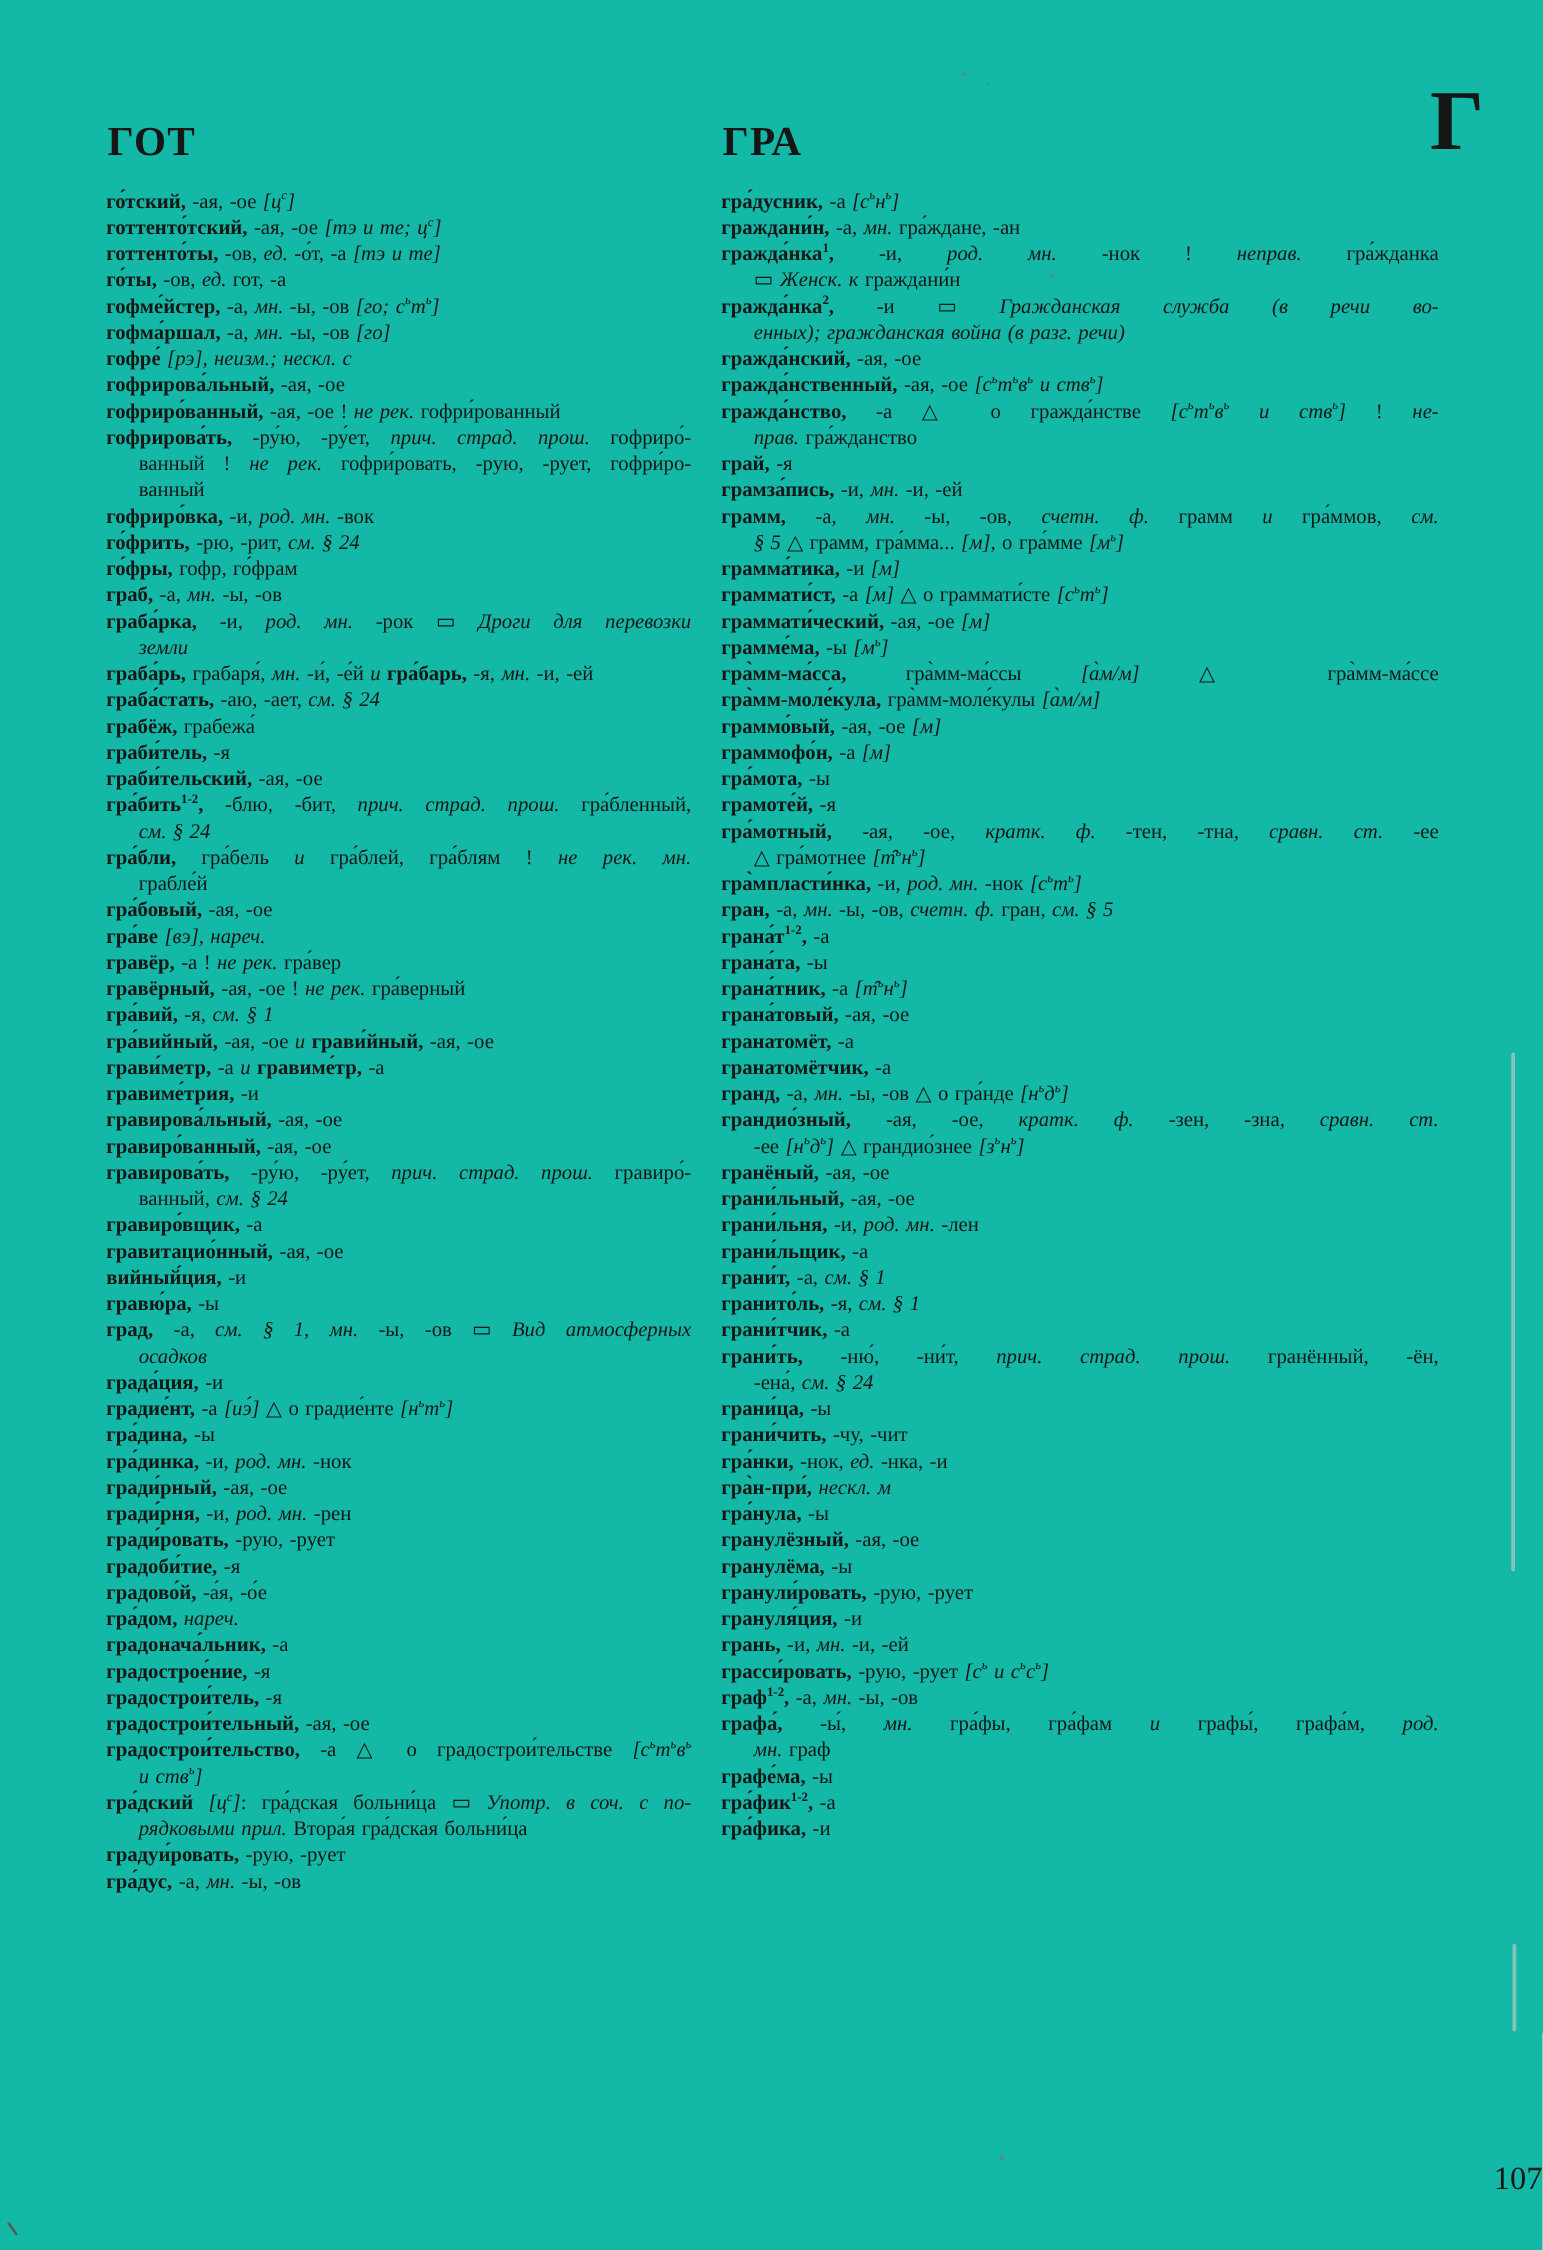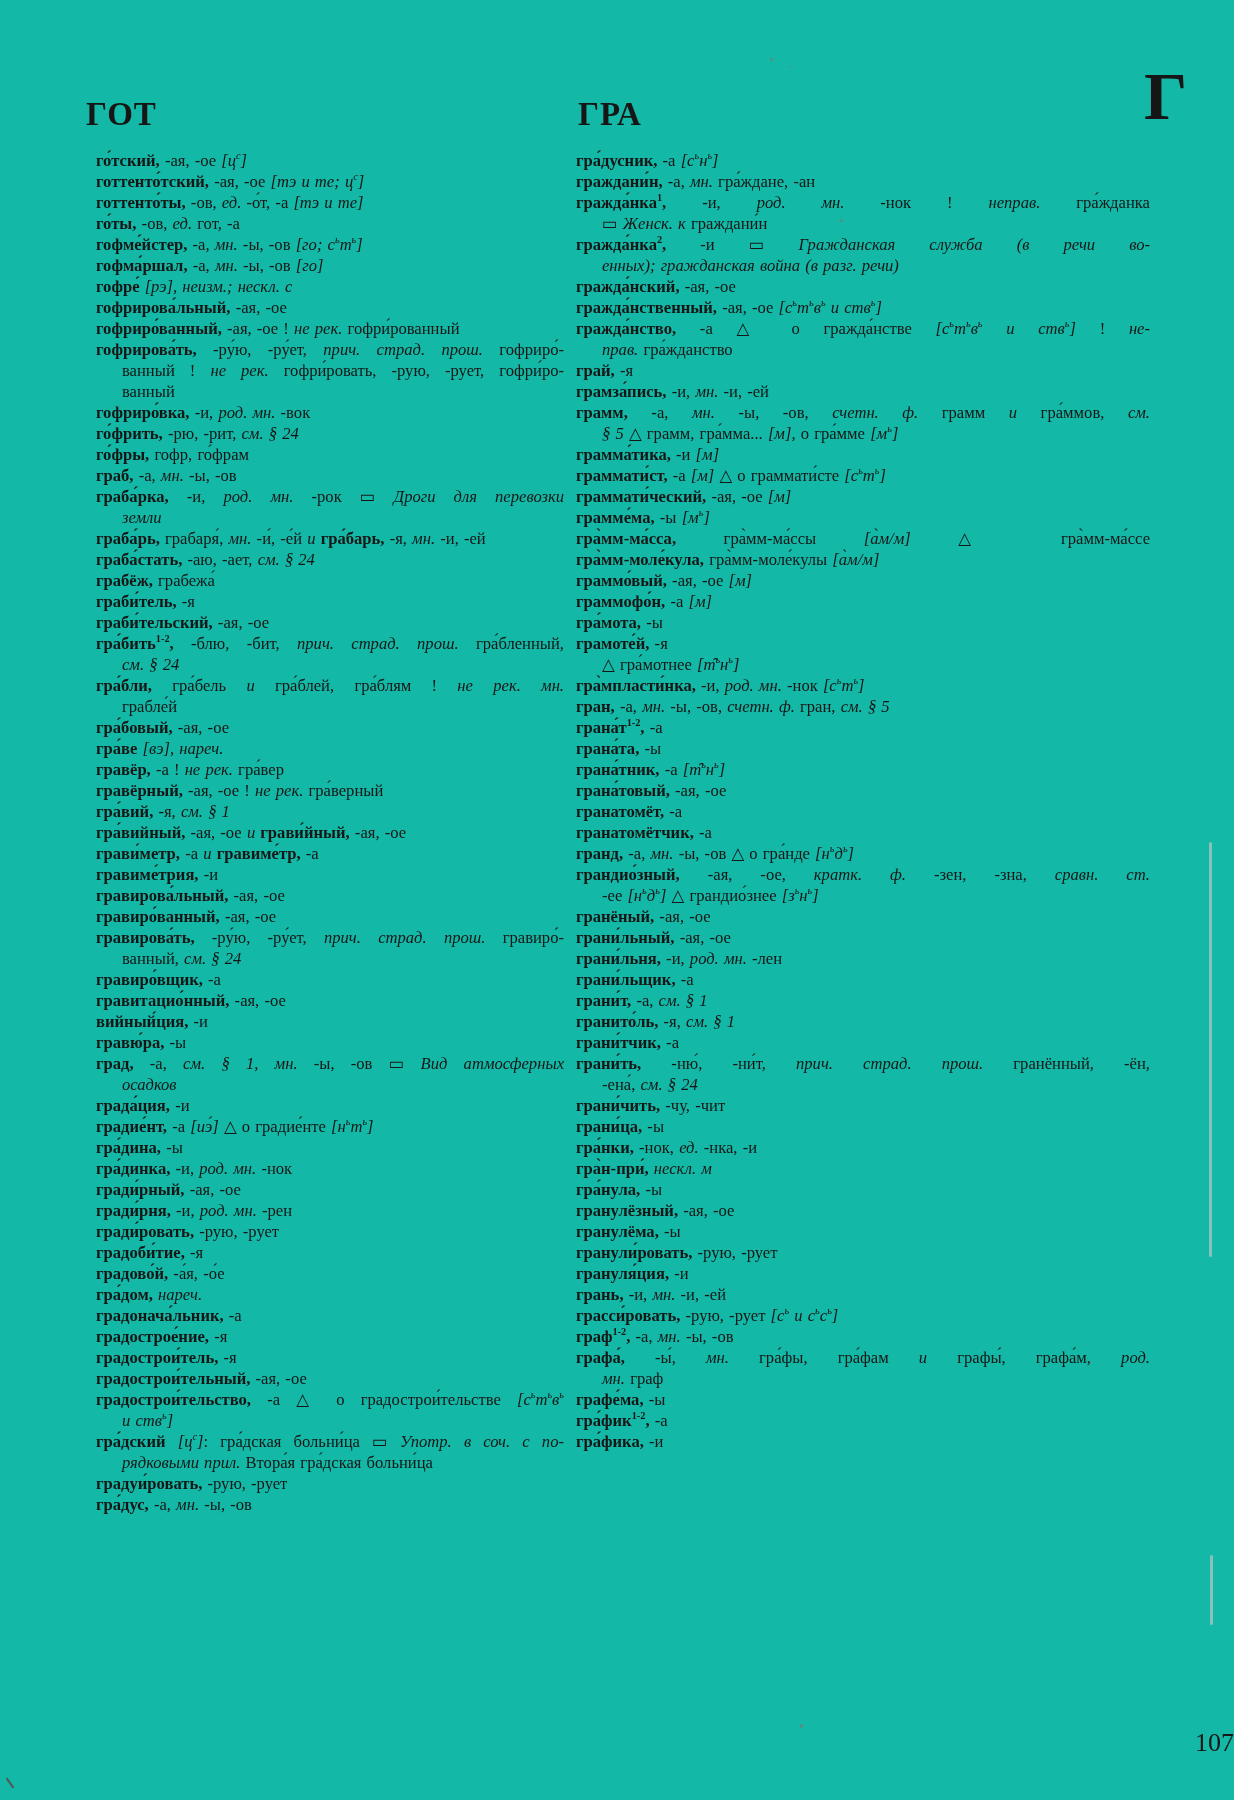--- a/index.html
+++ b/index.html
@@ -2,21 +2,21 @@
 <html><head>
 <meta charset="utf-8">
 <style>
   html,body{margin:0;padding:0;background:#e8e8e4;}
   .page{position:relative;width:1234px;height:1800px;background:#14b8a6;
         font-family:"Liberation Serif","DejaVu Serif",serif;color:#161616;overflow:hidden;}
   .running-head{position:absolute;top:96px;font-weight:bold;font-size:33px;letter-spacing:1px;}
   .running-head-left{left:86px;}
   .running-head-right{left:578px;}
   .section-letter{position:absolute;top:62px;left:1144px;font-weight:bold;font-size:68px;line-height:1;}
-  .columns{position:absolute;top:150px;left:85px;display:flex;gap:12px;margin-left:11px;}
+  .columns{position:absolute;top:150px;left:85px;display:flex;gap:24px;}
   .col{font-size:16.6px;line-height:21px;word-spacing:1px;}
   .col-left{width:468px;}
   .col-right{width:574px;}
   .entry{margin:0;}
   .line{text-align:justify;text-align-last:justify;}
   .line.last{text-align-last:left;}
   .line.cont{padding-left:26px;}
   .seg-b{font-weight:bold;}
   .seg-i{font-style:italic;}
   .seg-sup{font-size:62%;vertical-align:super;line-height:0;}
@@ -272,20 +272,21 @@
         <div class="entry">
           <div class="line last"><span class="seg-b">граммофо́н,</span><span class="seg-r"> -а </span><span class="seg-i">[м]</span></div>
         </div>
         <div class="entry">
           <div class="line last"><span class="seg-b">гра́мота,</span><span class="seg-r"> -ы</span></div>
         </div>
         <div class="entry">
           <div class="line last"><span class="seg-b">грамоте́й,</span><span class="seg-r"> -я</span></div>
         </div>
         <div class="entry">
+          <div class="line"><span class="seg-b">гра́мотный,</span><span class="seg-r"> -ая, -ое, </span><span class="seg-i">кратк. ф.</span><span class="seg-r"> -тен, -тна, </span><span class="seg-i">сравн. ст.</span><span class="seg-r"> -ее</span></div>
           <div class="line cont last"><span class="seg-r">△ гра́мотнее </span><span class="seg-i">[т̑</span><span class="seg-sup seg-i">ь</span><span class="seg-i">н</span><span class="seg-sup seg-i">ь</span><span class="seg-i">]</span></div>
         </div>
         <div class="entry">
           <div class="line last"><span class="seg-b">гра̀мпласти́нка,</span><span class="seg-r"> -и, </span><span class="seg-i">род. мн.</span><span class="seg-r"> -нок </span><span class="seg-i">[с</span><span class="seg-sup seg-i">ь</span><span class="seg-i">т</span><span class="seg-sup seg-i">ь</span><span class="seg-i">]</span></div>
         </div>
         <div class="entry">
           <div class="line last"><span class="seg-b">гран,</span><span class="seg-r"> -а, </span><span class="seg-i">мн.</span><span class="seg-r"> -ы, -ов, </span><span class="seg-i">счетн. ф.</span><span class="seg-r"> гран, </span><span class="seg-i">см. § 5</span></div>
         </div>
         <div class="entry">
           <div class="line last"><span class="seg-b">грана́т</span><span class="seg-sup seg-b">1-2</span><span class="seg-b">,</span><span class="seg-r"> -а</span></div>
@@ -331,24 +332,24 @@
           <div class="line last"><span class="seg-b">гранито́ль,</span><span class="seg-r"> -я, </span><span class="seg-i">см. § 1</span></div>
         </div>
         <div class="entry">
           <div class="line last"><span class="seg-b">грани́тчик,</span><span class="seg-r"> -а</span></div>
         </div>
         <div class="entry">
           <div class="line"><span class="seg-b">грани́ть,</span><span class="seg-r"> -ню́, -ни́т, </span><span class="seg-i">прич. страд. прош.</span><span class="seg-r"> гранённый, -ён,</span></div>
           <div class="line cont last"><span class="seg-r">-ена́, </span><span class="seg-i">см. § 24</span></div>
         </div>
         <div class="entry">
+          <div class="line last"><span class="seg-b">грани́ца,</span><span class="seg-r"> -ы</span></div>
+        </div>
+        <div class="entry">
           <div class="line last"><span class="seg-b">грани́чить,</span><span class="seg-r"> -чу, -чит</span></div>
-        </div>
-        <div class="entry">
-          <div class="line last"><span class="seg-b">грани́ца,</span><span class="seg-r"> -ы</span></div>
         </div>
         <div class="entry">
           <div class="line last"><span class="seg-b">гра́нки,</span><span class="seg-r"> -нок, </span><span class="seg-i">ед.</span><span class="seg-r"> -нка, -и</span></div>
         </div>
         <div class="entry">
           <div class="line last"><span class="seg-b">гра̀н-при́,</span><span class="seg-r"> </span><span class="seg-i">нескл. м</span></div>
         </div>
         <div class="entry">
           <div class="line last"><span class="seg-b">гра́нула,</span><span class="seg-r"> -ы</span></div>
         </div>

